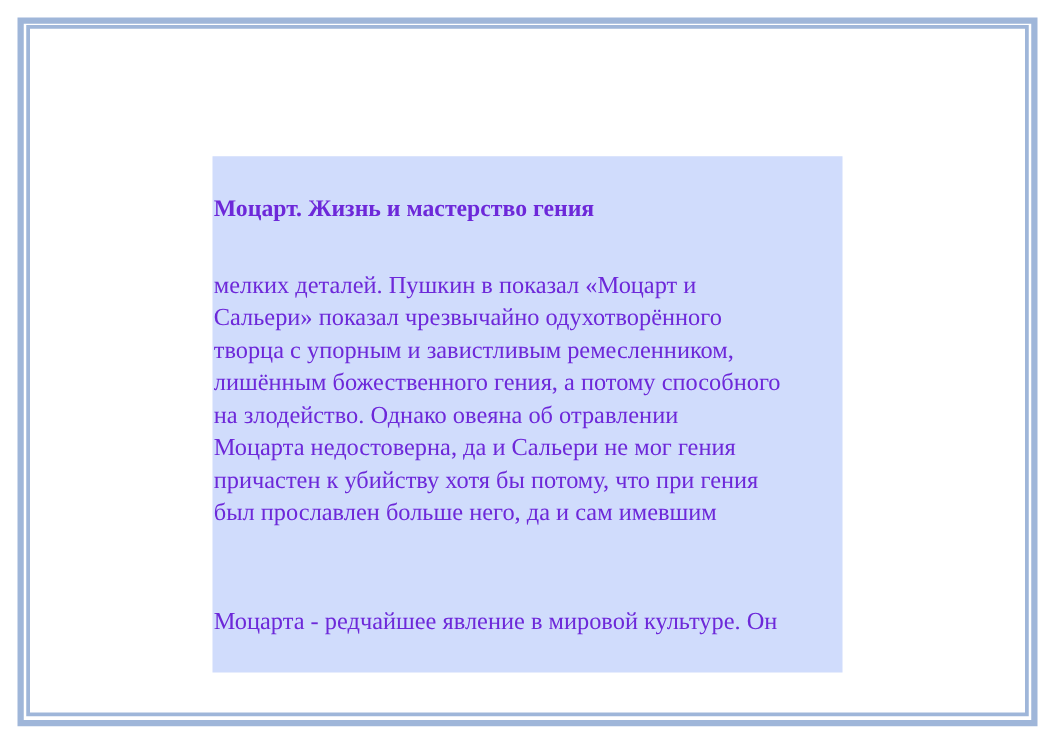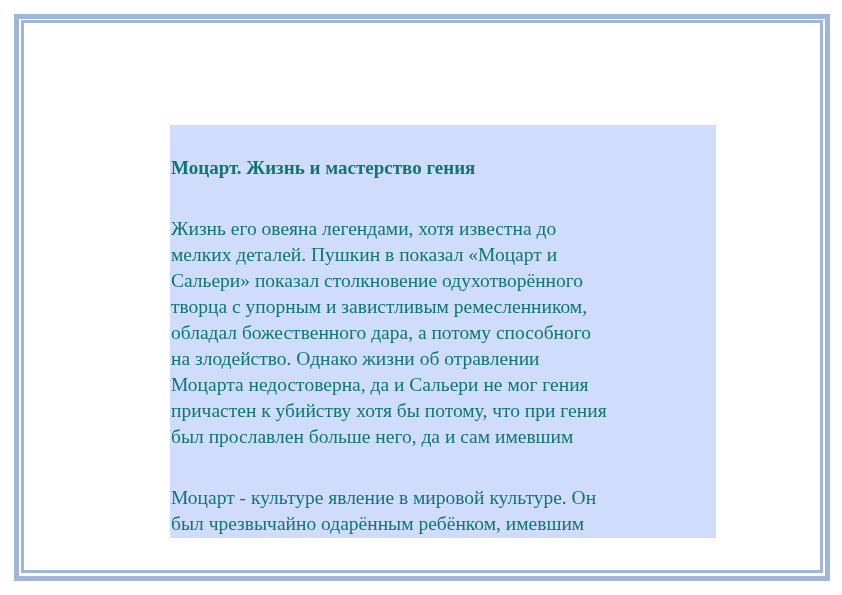--- a/index.html
+++ b/index.html
@@ -33,22 +33,21 @@
     }
     .text-box {
       position: absolute;
       left: 170px;
       top: 125px;
       width: 504px;
       height: 413px;
       background: #d0dcfc;
       overflow: hidden;
       font-family: "Liberation Serif", "DejaVu Serif", serif;
-      color: #0f766e;
-      padding-left: 42px;
+      color: #6d28d9;
     }
     .heading {
       position: absolute;
       left: 1px;
       top: 31px;
       margin: 0;
       font-size: 19px;
       font-weight: bold;
       line-height: 24px;
       white-space: nowrap;
@@ -70,28 +69,26 @@
 </head>
 <body>
 
 <div class="frame-outer"></div>
 <div class="frame-inner"></div>
 
 <div class="text-box">
   <h1 class="heading">Моцарт. Жизнь и мастерство гения</h1>
 
   <p class="para para-1">
-    <span class="line">Жизнь его овеяна легендами, хотя известна до</span>
     <span class="line">мелких деталей. Пушкин в показал «Моцарт и</span>
-    <span class="line">Сальери» показал столкновение одухотворённого</span>
+    <span class="line">Сальери» показал чрезвычайно одухотворённого</span>
     <span class="line">творца с упорным и завистливым ремесленником,</span>
-    <span class="line">обладал божественного дара, а потому способного</span>
-    <span class="line">на злодейство. Однако жизни об отравлении</span>
+    <span class="line">лишённым божественного гения, а потому способного</span>
+    <span class="line">на злодейство. Однако овеяна об отравлении</span>
     <span class="line">Моцарта недостоверна, да и Сальери не мог гения</span>
     <span class="line">причастен к убийству хотя бы потому, что при гения</span>
     <span class="line">был прославлен больше него, да и сам имевшим</span>
   </p>
 
   <p class="para para-2">
-    <span class="line">Моцарт - культуре явление в мировой культуре. Он</span>
-    <span class="line">был чрезвычайно одарённым ребёнком, имевшим</span>
+    <span class="line">Моцарта - редчайшее явление в мировой культуре. Он</span>
   </p>
 </div>
 
 </body></html>

